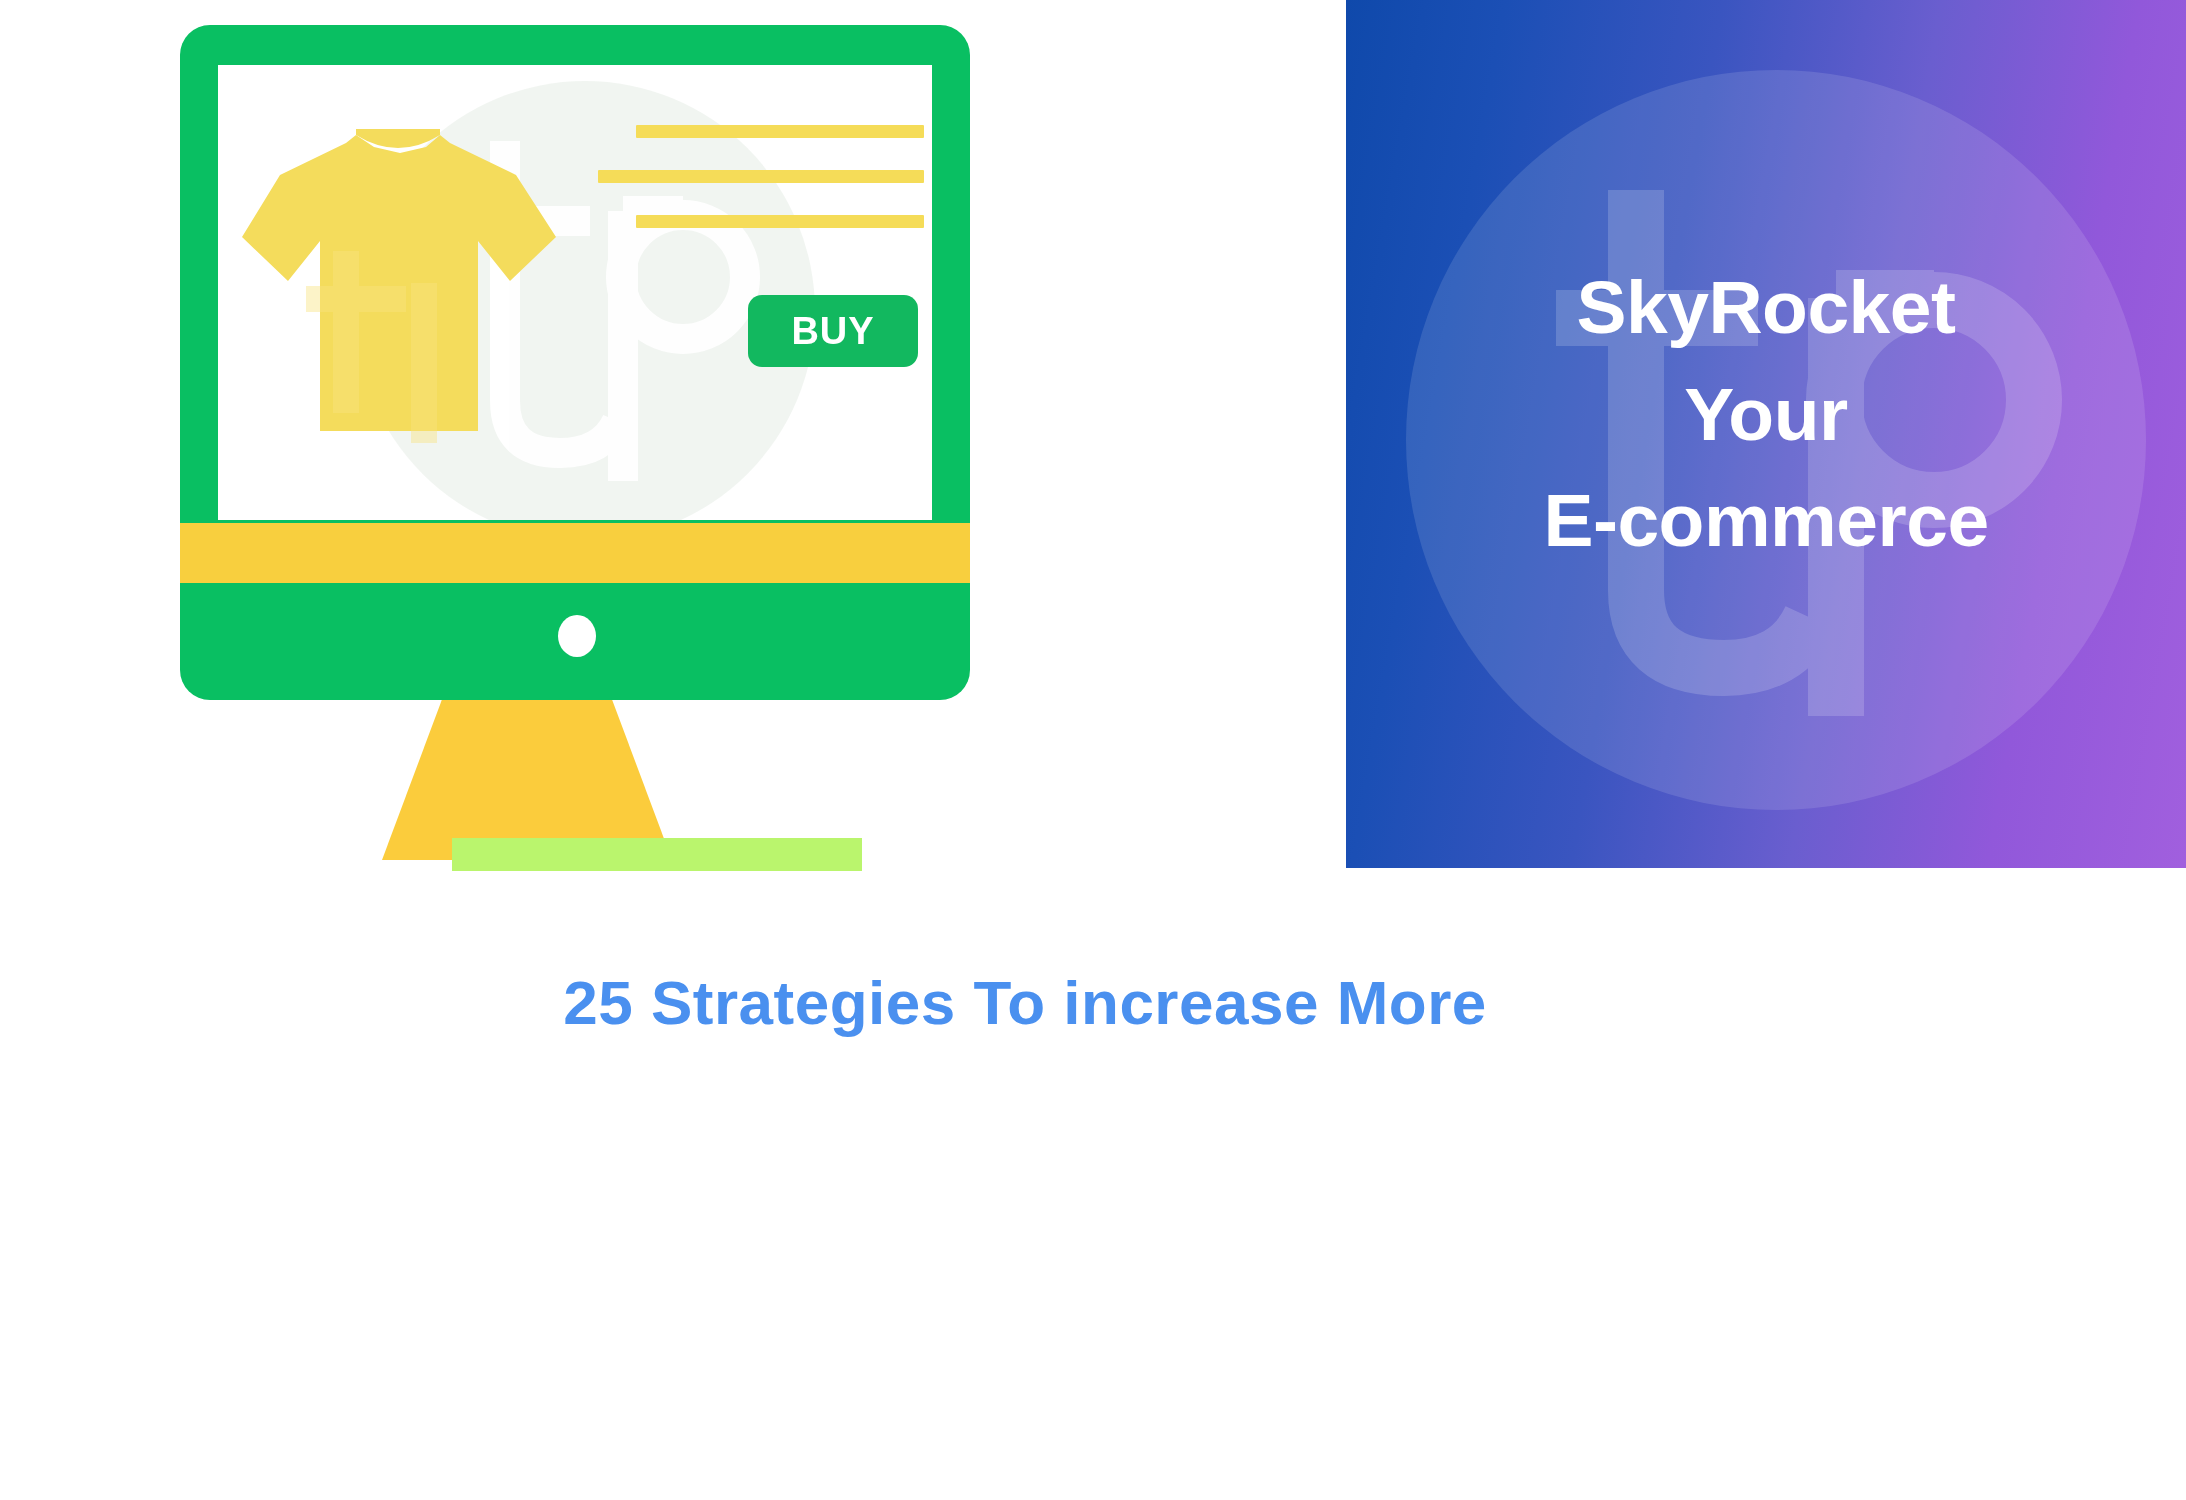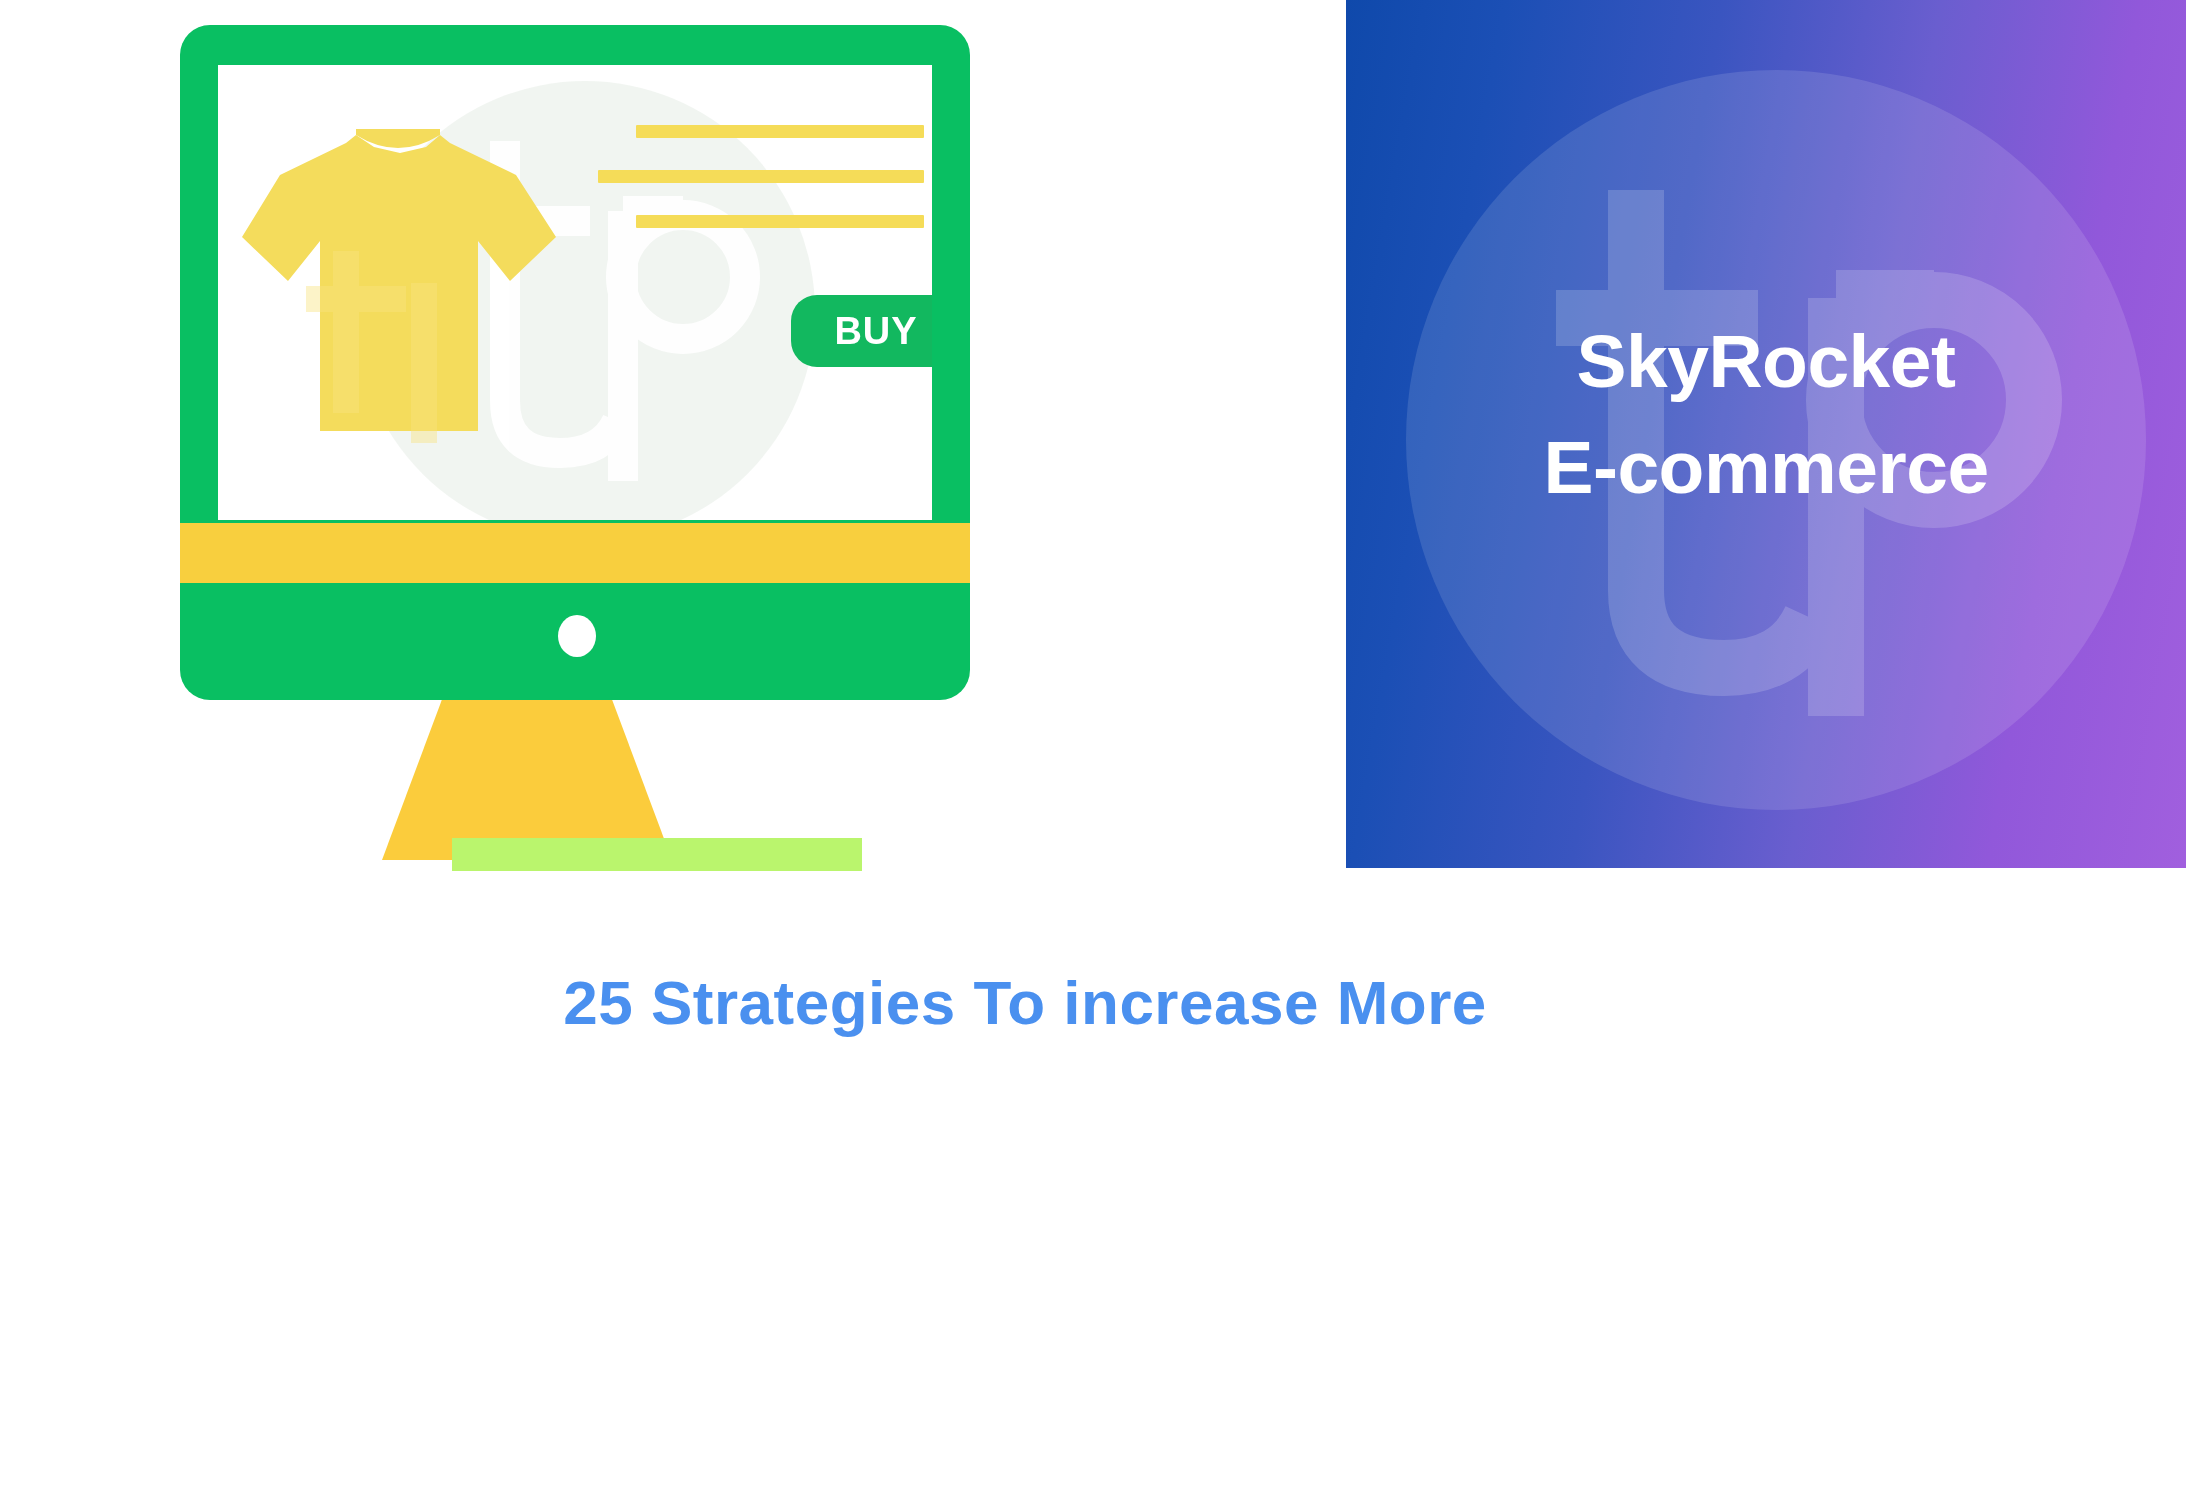--- a/index.html
+++ b/index.html
@@ -69,24 +69,23 @@
   .line { position:absolute; background:#f5dc58; height:13px; border-radius:1px; }
   .line-1 { left:418px; top:60px;  width:288px; }
   .line-2 { left:380px; top:105px; width:326px; }
   .line-3 { left:418px; top:150px; width:288px; }
 
   .buy-btn {
     position:absolute;
     left:530px; top:230px;
     width:170px; height:72px;
     background:#12b85f;
-    border-radius:26px;
+    border-radius:14px;
     display:flex; align-items:center; justify-content:center;
     z-index:5;
-    margin-left:43px;
   }
   .buy-btn span {
     color:#ffffff;
     font-size:38px;
     font-weight:bold;
     letter-spacing:1px;
     font-family:"Liberation Sans", sans-serif;
   }
 
   .monitor-yellowband {
@@ -246,20 +245,21 @@
         <path d="M230 120 L230 520 Q230 598 318 598 Q382 598 405 548"></path>
         <path d="M150 248 L352 248"></path>
         <path d="M430 228 L430 646"></path>
         <circle cx="528" cy="330" r="100"></circle>
         <path d="M430 228 L528 228"></path>
       </g>
     </svg>
 
     <div id="hero-text">
       <div class="hline">SkyRocket</div>
+      <div class="hline">Your</div>
       <div class="hline">E-commerce</div>
     </div>
   </div>
 
   <div id="headline">
     <div class="hl-line">25 Strategies To increase More</div>
   </div>
 
 </div>
 

